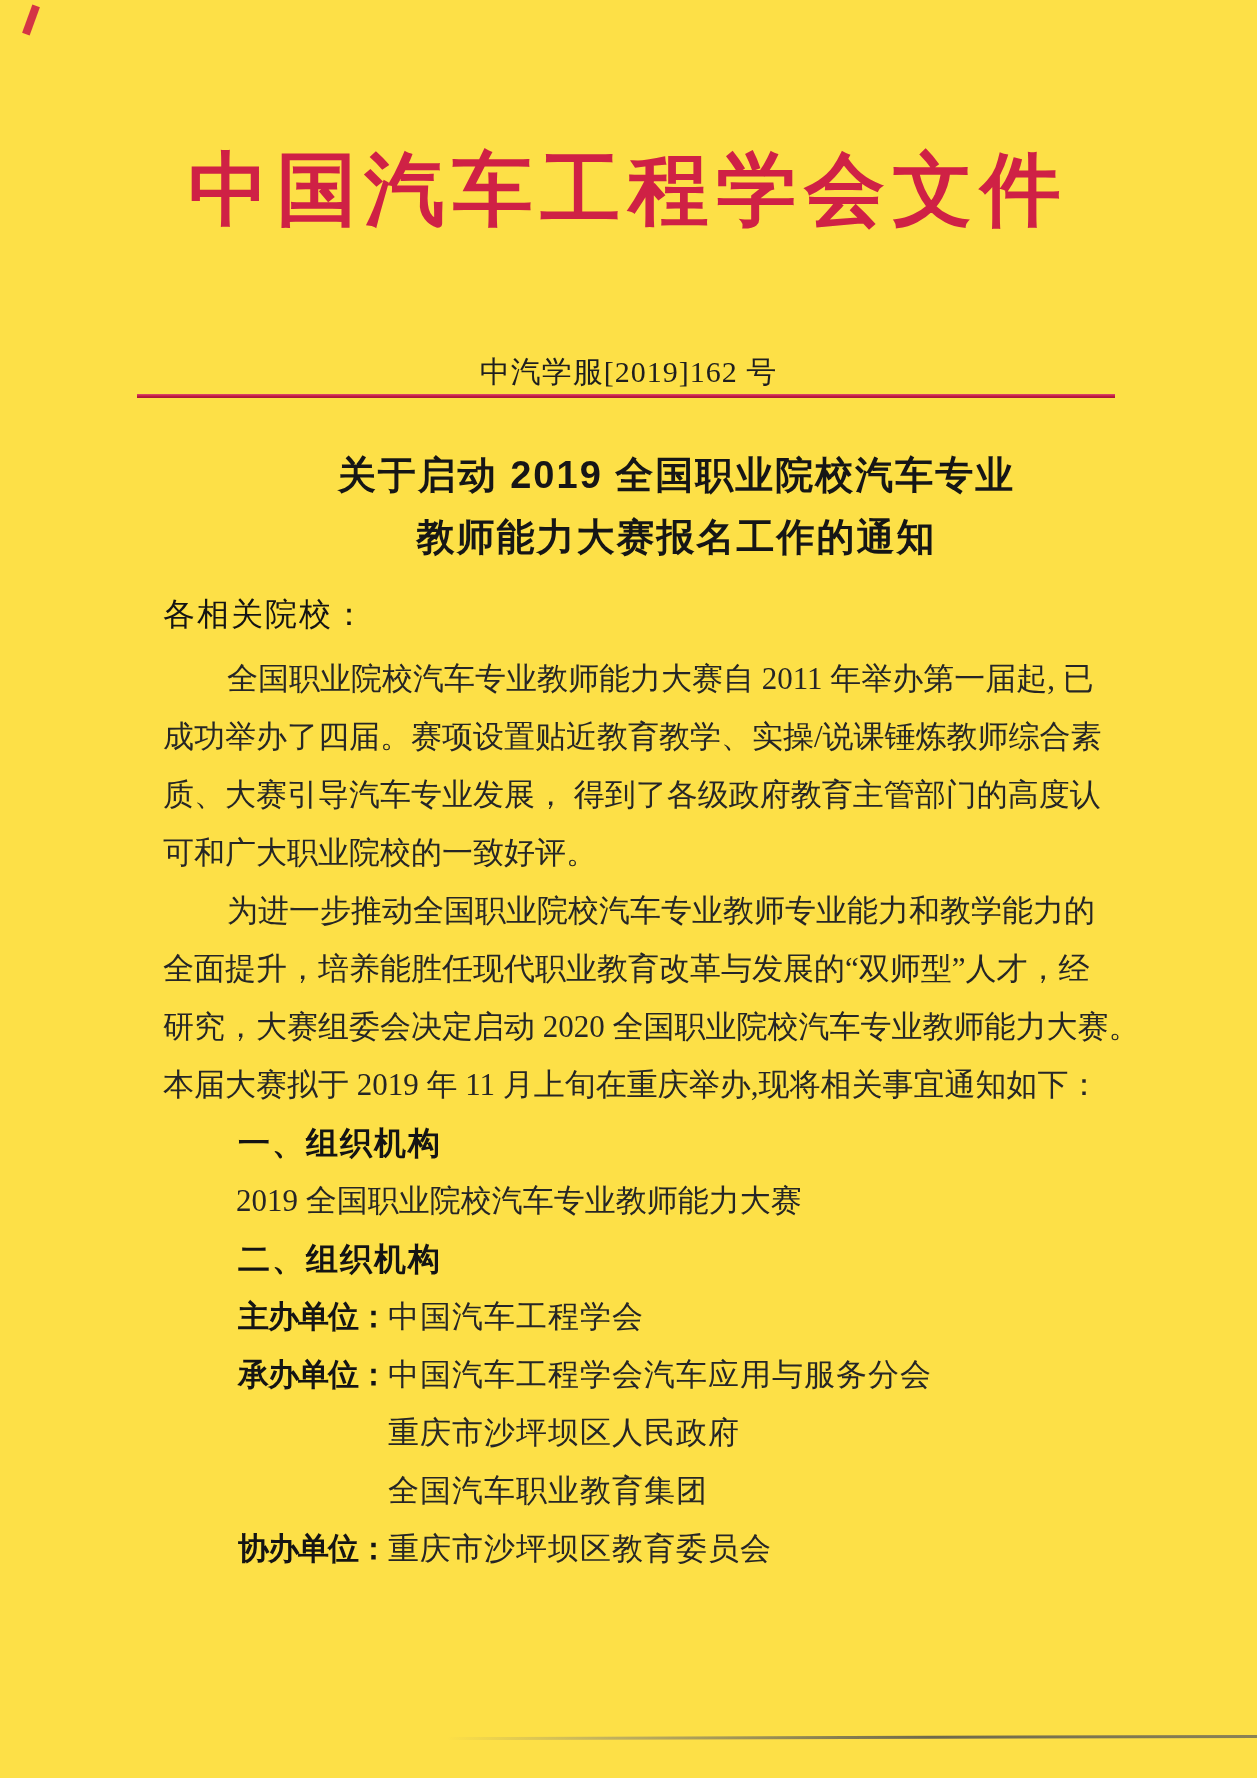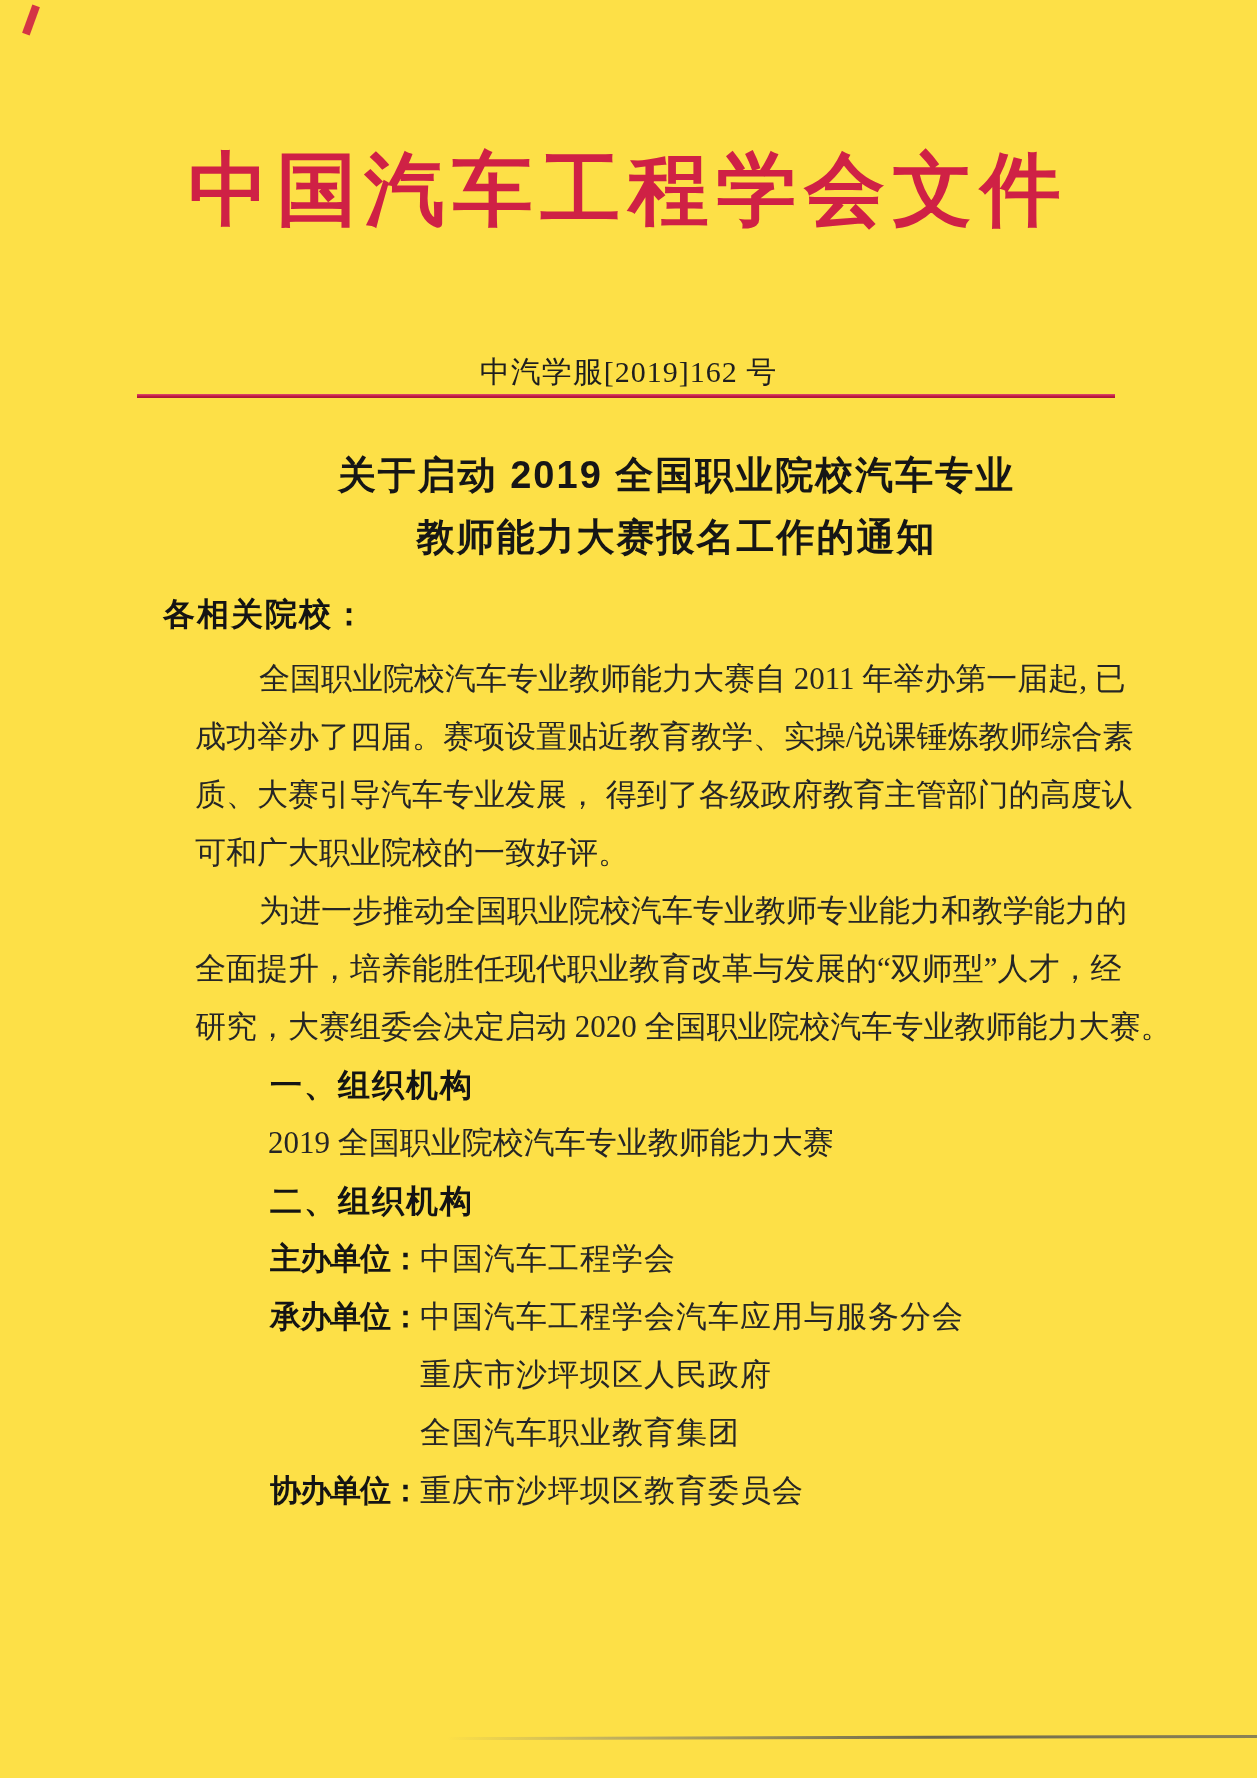--- a/index.html
+++ b/index.html
@@ -71,34 +71,33 @@
     font-size: 38px;
     line-height: 62px;
     letter-spacing: 2px;
     color: #161616;
     margin-left: 48px;
   }
   .salutation {
     position: absolute;
     left: 163px;
     top: 593px;
-    font-weight: 700;
+    font-weight: 400;
     font-size: 32px;
     letter-spacing: 2px;
     color: #141414;
   }
   .body-block {
     position: absolute;
     left: 163px;
     top: 650px;
     width: 975px;
     font-size: 31px;
     line-height: 58px;
     color: #262626;
-    margin-left: 32px;
   }
   .body-block > div {
     white-space: nowrap;
   }
   .indent { text-indent: 64px; }
   .sec-heading {
     padding-left: 75px;
     font-family: "Liberation Sans", "DejaVu Sans", sans-serif;
     font-weight: 700;
     font-size: 32px;
@@ -149,20 +148,21 @@
   <div class="body-block">
 
     <div class="indent">全国职业院校汽车专业教师能力大赛自 2011 年举办第一届起, 已</div>
     <div>成功举办了四届。赛项设置贴近教育教学、实操/说课锤炼教师综合素</div>
     <div>质、大赛引导汽车专业发展， 得到了各级政府教育主管部门的高度认</div>
     <div>可和广大职业院校的一致好评。</div>
 
     <div class="indent">为进一步推动全国职业院校汽车专业教师专业能力和教学能力的</div>
     <div>全面提升，培养能胜任现代职业教育改革与发展的“双师型”人才，经</div>
     <div>研究，大赛组委会决定启动 2020 全国职业院校汽车专业教师能力大赛。</div>
+    <div>本届大赛拟于 2019 年 11 月上旬在重庆举办,现将相关事宜通知如下：</div>
 
     <div class="sec-heading">一、组织机构</div>
     <div class="sec-content">2019 全国职业院校汽车专业教师能力大赛</div>
 
     <div class="sec-heading">二、组织机构</div>
 
     <div class="org-line">
       <span class="org-label">主办单位：</span><span class="org-value">中国汽车工程学会</span>
     </div>
 

